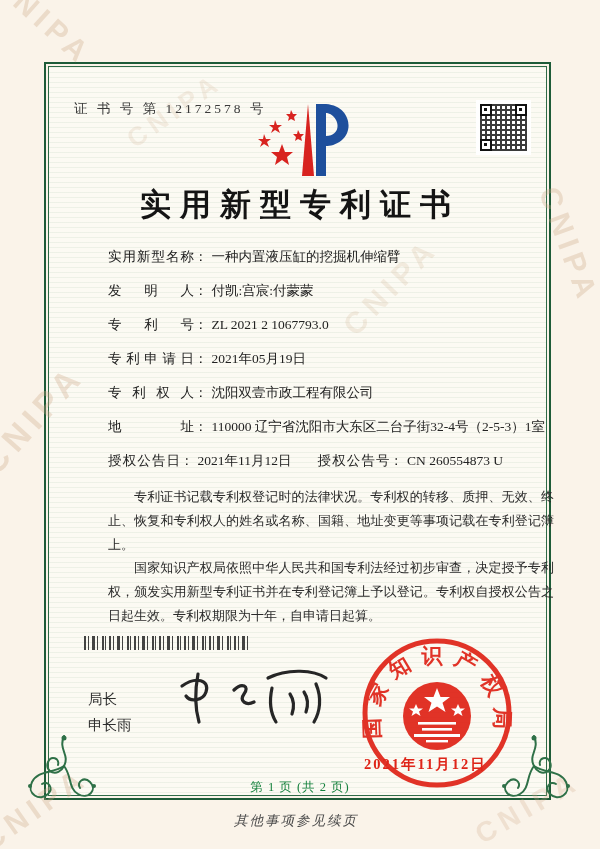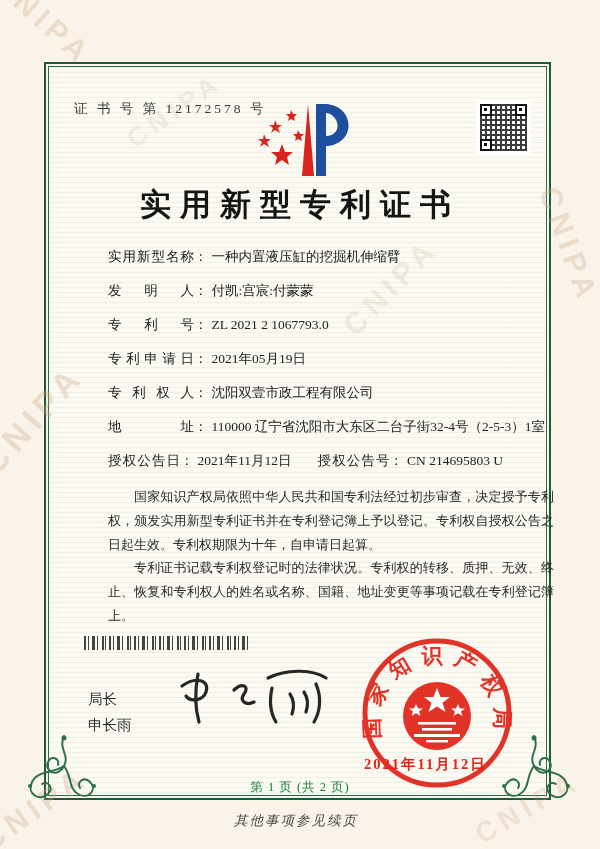--- a/index.html
+++ b/index.html
@@ -197,27 +197,27 @@
 
     <div class="frow double">
       <span class="pair">
         <span class="flabel">授权公告日</span>
           <span class="fcolon">：</span>
         <span class="fvalue">2021年11月12日</span>
       </span>
       <span class="pair second">
         <span class="flabel">授权公告号</span>
           <span class="fcolon">：</span>
-        <span class="fvalue">CN 214695803 U</span>
+        <span class="fvalue">CN 260554873 U</span>
       </span>
     </div>
 
     <div class="paras">
+      <p>专利证书记载专利权登记时的法律状况。专利权的转移、质押、无效、终止、恢复和专利权人的姓名或名称、国籍、地址变更等事项记载在专利登记簿上。</p>
       <p>国家知识产权局依照中华人民共和国专利法经过初步审查，决定授予专利权，颁发实用新型专利证书并在专利登记簿上予以登记。专利权自授权公告之日起生效。专利权期限为十年，自申请日起算。</p>
-      <p>专利证书记载专利权登记时的法律状况。专利权的转移、质押、无效、终止、恢复和专利权人的姓名或名称、国籍、地址变更等事项记载在专利登记簿上。</p>
     </div>
   </div>
 
   <div class="barcode"></div>
 
   <div class="sig-block">
     <div>局长</div>
     <div>申长雨</div>
   </div>
   <svg class="sig-svg" width="170" height="72" viewBox="0 0 170 72">

